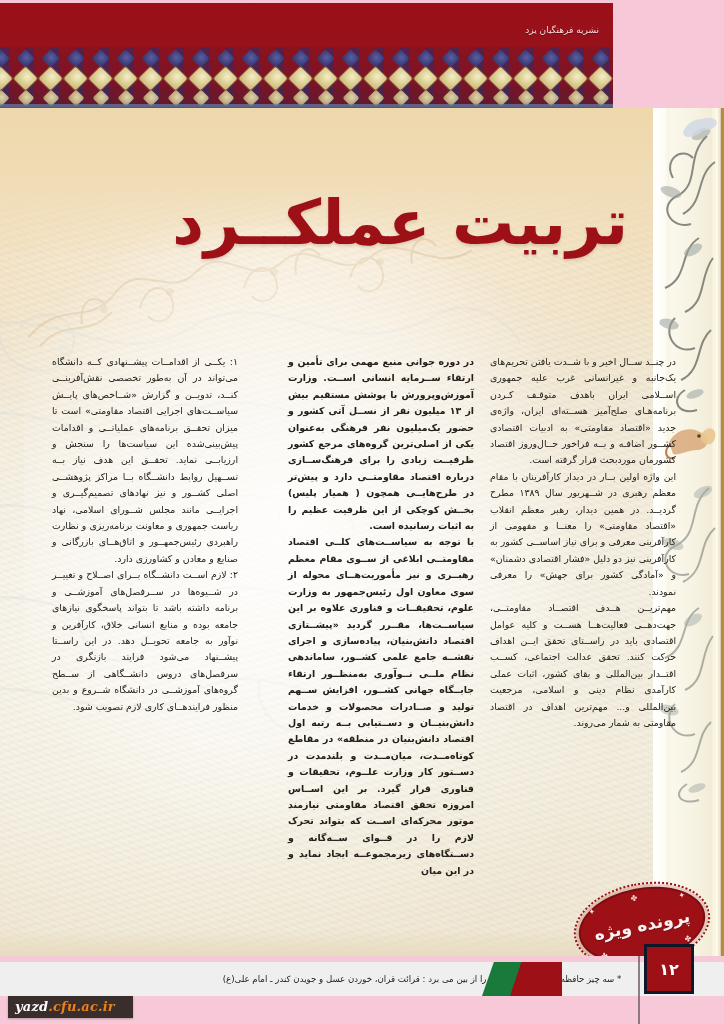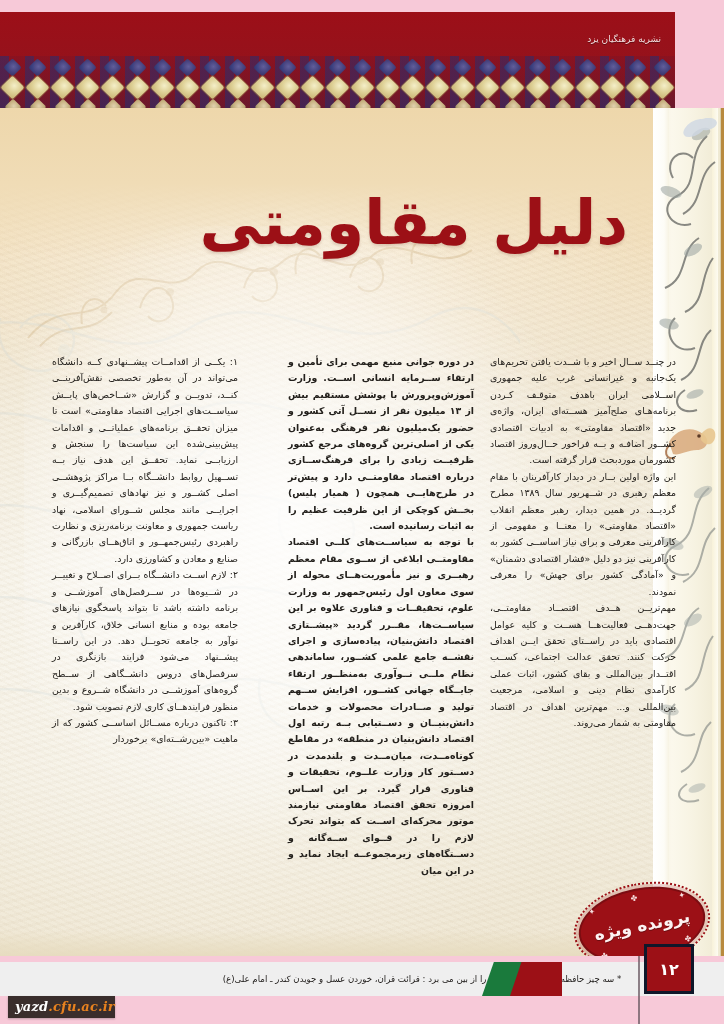--- a/index.html
+++ b/index.html
@@ -7,21 +7,21 @@
   body{
     width:724px;height:1024px;overflow:hidden;
     background:#f7c9d8;
     font-family:"DejaVu Sans","Liberation Sans",sans-serif;
     position:relative;
   }
   .page{position:absolute;inset:0;width:724px;height:1024px;overflow:hidden;}
 
   
   .top-banner{
-    position:absolute;left:0;top:12px;width:675px;height:108px;
+    position:absolute;left:0;top:3px;width:613px;height:108px;
     background:#be185d;
     overflow:hidden;
   }
   .banner-solid{
     position:absolute;left:0;top:0;width:100%;height:46px;
     background:linear-gradient(180deg,#9c0f18 0%,#96121b 100%);
   }
   .masthead{
     position:absolute;right:14px;top:22px;
     color:#f3dede;font-size:9px;letter-spacing:.2px;
@@ -217,21 +217,21 @@
     display:flex;align-items:center;justify-content:center;
     color:#ffffff;font-size:16px;font-weight:bold;
     border:3px solid #0f172a;
   }
   .vline{
     position:absolute;right:84px;bottom:0;width:2px;height:68px;
     background:#6b5a63;opacity:.75;
   }
   .site-url{
     position:absolute;left:8px;bottom:6px;
-    background:#3a2e2c;padding:3px 0 4px 7px;
+    background:#3a2e2c;padding:3px 18px 4px 7px;
     font-family:"DejaVu Serif","Liberation Serif",serif;
     font-style:italic;font-weight:bold;font-size:13px;
     letter-spacing:.2px;
     box-shadow:0 1px 2px rgba(0,0,0,.25);
   }
   .site-url .a{color:#ffffff;}
   .site-url .b{color:#e8821f;}
 
   
   .paper-bottom{
@@ -444,39 +444,38 @@
       <g fill="#a7aeaa" opacity=".5">
         <ellipse cx="48" cy="14" rx="10" ry="5" transform="rotate(-25 48 14)"></ellipse>
         <ellipse cx="18" cy="66" rx="11" ry="5" transform="rotate(20 18 66)"></ellipse>
         <ellipse cx="38" cy="142" rx="10" ry="5" transform="rotate(-30 38 142)"></ellipse>
         <ellipse cx="14" cy="232" rx="10" ry="5" transform="rotate(15 14 232)"></ellipse>
         <ellipse cx="42" cy="310" rx="9" ry="4" transform="rotate(-20 42 310)"></ellipse>
       </g>
     </svg>
   </div>
 
-  <div class="headline">دلیل مقاومتی</div>
+  <div class="headline">تربیت عملکــرد</div>
 
   <div class="cols">
 
     <div class="col col-right">
       <p>در چنــد ســال اخیر و با شــدت یافتن تحریم‌های یک‌جانبه و غیرانسانی غرب علیه جمهوری اســلامی ایران باهدف متوقـف کـردن برنامه‌هـای صلح‌آمیز هســته‌ای ایران، واژه‌ی جدید «اقتصاد مقاومتی» به ادبیات اقتصادی کشــور اضافـه و بــه فراخور حــال‌وروز اقتصاد کشورمان موردبحث قرار گرفته است.</p>
       <p>این واژه اولین بــار در دیدار کارآفرینان با مقام معظم رهبری در شــهریور سال ۱۳۸۹ مطرح گردیــد. در همین دیدار، رهبر معظم انقلاب «اقتصاد مقاومتی» را معنــا و مفهومی از کارآفرینی معرفی و برای نیاز اساســی کشور به کارآفرینی نیز دو دلیل «فشار اقتصادی دشمنان» و «آمادگی کشور برای جهش» را معرفی نمودند.</p>
       <p>مهم‌تریــن هــدف اقتصــاد مقاومتــی، جهت‌دهــی فعالیت‌هــا هســت و کلیه عوامل اقتصادی باید در راســتای تحقق ایــن اهداف حرکت کنند. تحقق عدالت اجتماعی، کســب اقتــدار بین‌المللی و بقای کشور، اثبات عملی کارآمدی نظام دینی و اسلامی، مرجعیت بین‌المللی و... مهم‌ترین اهداف در اقتصاد مقاومتی به شمار می‌روند.</p>
     </div>
 
     <div class="col col-mid">
       <p>در دوره جوانی منبع مهمی برای تأمین و ارتقاء ســرمایه انسانی اســت. وزارت آموزش‌وپرورش با پوشش مستقیم بیش از ۱۳ میلیون نفر از نســل آتی کشور و حضور یک‌میلیون نفر فرهنگی به‌عنوان یکی از اصلی‌ترین گروه‌های مرجع کشور ظرفیــت زیادی را برای فرهنگ‌ســازی درباره اقتصاد مقاومتــی دارد و پیش‌تر در طرح‌هایــی همچون ( همیار پلیس) بخــش کوچکی از این ظرفیت عظیم را به اثبات رسانیده است.</p>
       <p>با توجه به سیاســت‌های کلــی اقتصاد مقاومتــی ابلاغی از ســوی مقام معظم رهبــری و نیز مأموریت‌هــای محوله از سوی معاون اول رئیس‌جمهور به وزارت علوم، تحقیقــات و فناوری علاوه بر این سیاســت‌ها، مقــرر گردید «پیشــتازی اقتصاد دانش‌بنیان، پیاده‌سازی و اجرای نقشــه جامع علمی کشــور، ساماندهی نظام ملــی نــوآوری به‌منظــور ارتقاء جایــگاه جهانی کشــور، افزایش ســهم تولید و صــادرات محصولات و خدمات دانش‌بنیــان و دســتیابی بــه رتبه اول اقتصاد دانش‌بنیان در منطقه» در مقاطع کوتاه‌مــدت، میان‌مــدت و بلندمدت در دســتور کار وزارت علــوم، تحقیقات و فناوری قرار گیرد. بر این اســاس امروزه تحقق اقتصاد مقاومتی نیازمند موتور محرکه‌ای اســت که بتواند تحرک لازم را در قــوای ســه‌گانه و دســتگاه‌های زیرمجموعــه ایجاد نماید و در این میان</p>
     </div>
 
     <div class="col col-left">
       <p>۱: یکــی از اقدامــات پیشــنهادی کــه دانشگاه می‌تواند در آن به‌طور تخصصی نقش‌آفرینــی کنــد، تدویــن و گزارش «شــاخص‌های پایــش سیاســت‌های اجرایی اقتصاد مقاومتی» است تا میزان تحقــق برنامه‌های عملیاتــی و اقدامات پیش‌بینی‌شده این سیاست‌ها را سنجش و ارزیابــی نماید. تحقــق این هدف نیاز بــه تســهیل روابط دانشــگاه بــا مراکز پژوهشــی اصلی کشــور و نیز نهادهای تصمیم‌گیــری و اجرایــی مانند مجلس شــورای اسلامی، نهاد ریاست جمهوری و معاونت برنامه‌ریزی و نظارت راهبردی رئیس‌جمهــور و اتاق‌هــای بازرگانی و صنایع و معادن و کشاورزی دارد.</p>
       <p>۲: لازم اســت دانشــگاه بــرای اصــلاح و تغییــر در شــیوه‌ها در ســرفصل‌های آموزشــی و برنامه داشته باشد تا بتواند پاسخگوی نیازهای جامعه بوده و منابع انسانی خلاق، کارآفرین و نوآور به جامعه تحویــل دهد. در این راســتا پیشــنهاد می‌شود فرایند بازنگری در سرفصل‌های دروس دانشــگاهی از ســطح گروه‌های آموزشــی در دانشگاه شــروع و بدین منظور فرایندهــای کاری لازم تصویب شود.</p>
-      <p>۳: تاکنون درباره مســائل اساســی کشور که از ماهیت «بین‌رشــته‌ای» برخوردار</p>
     </div>
   </div>
 
   <div class="seal">
     <div class="dots"></div>
     <div class="oval"></div>
     <div class="star" style="left:14px;top:10px;">✦</div>
     <div class="star" style="left:58px;top:5px;">✤</div>
     <div class="star" style="right:16px;top:11px;">✦</div>
     <div class="star" style="left:18px;bottom:9px;">✤</div>

